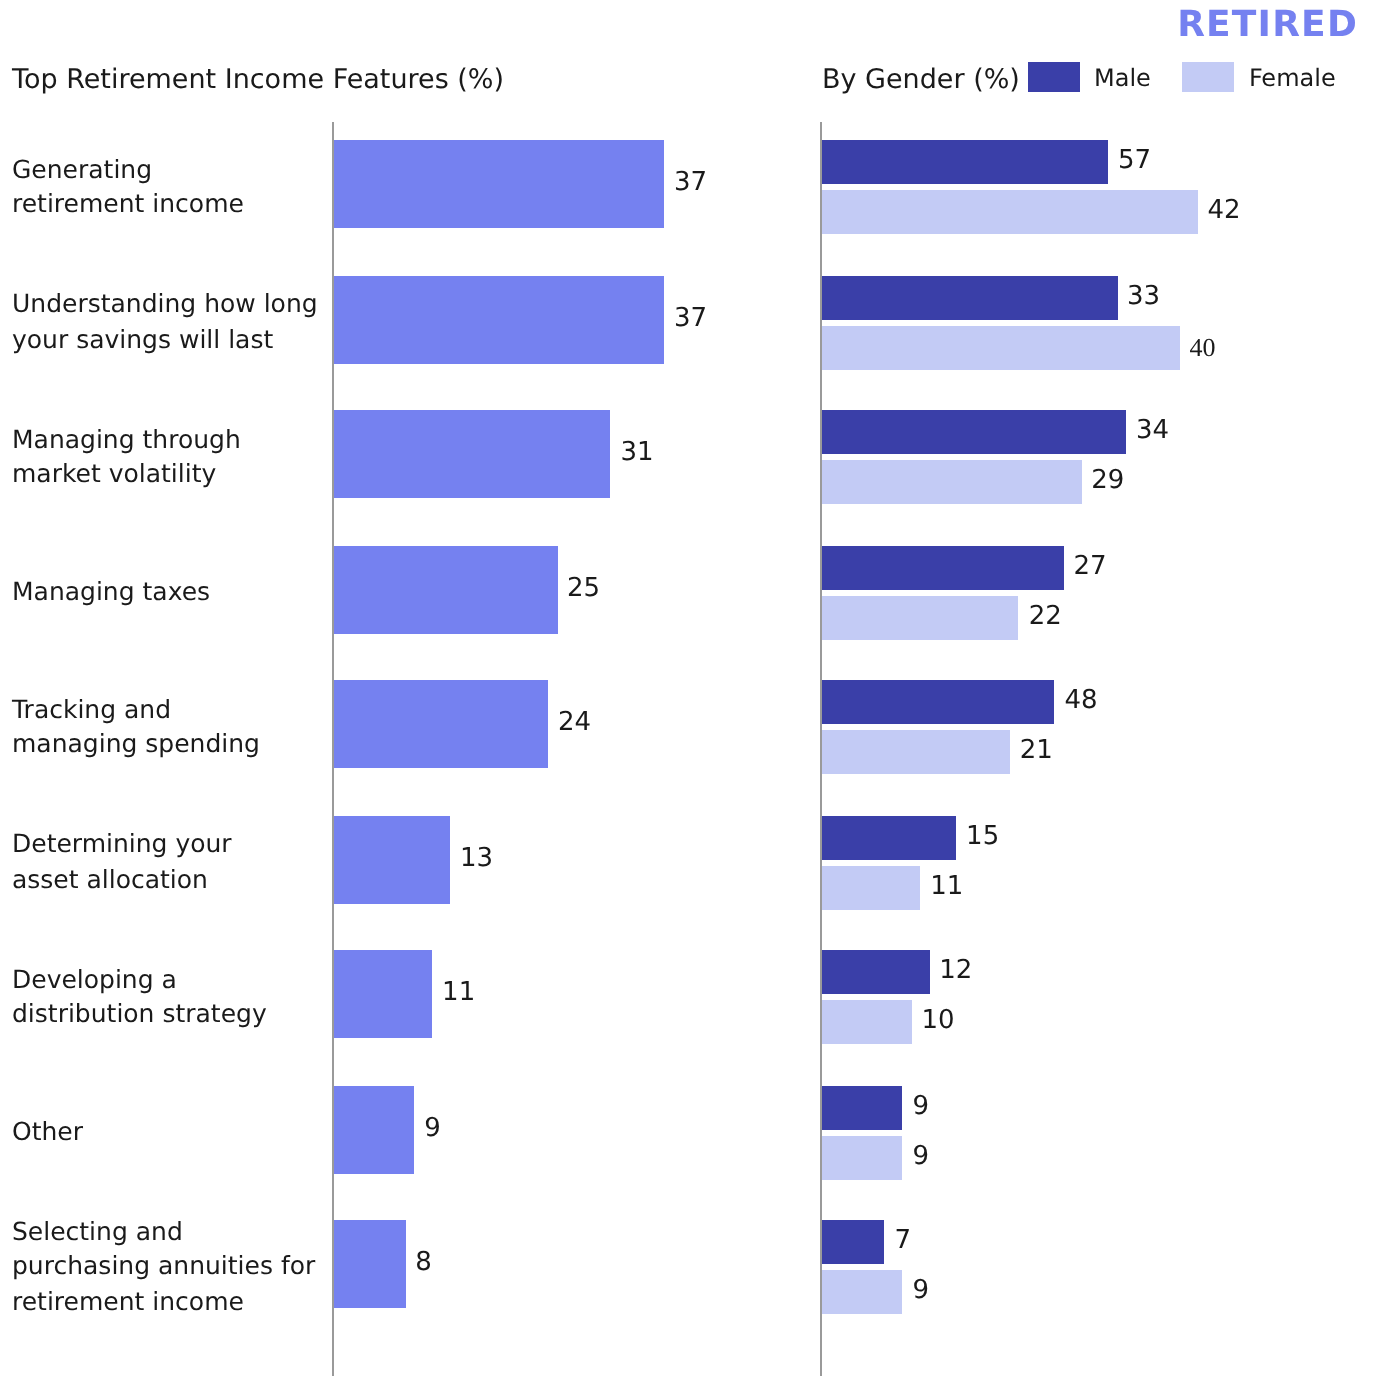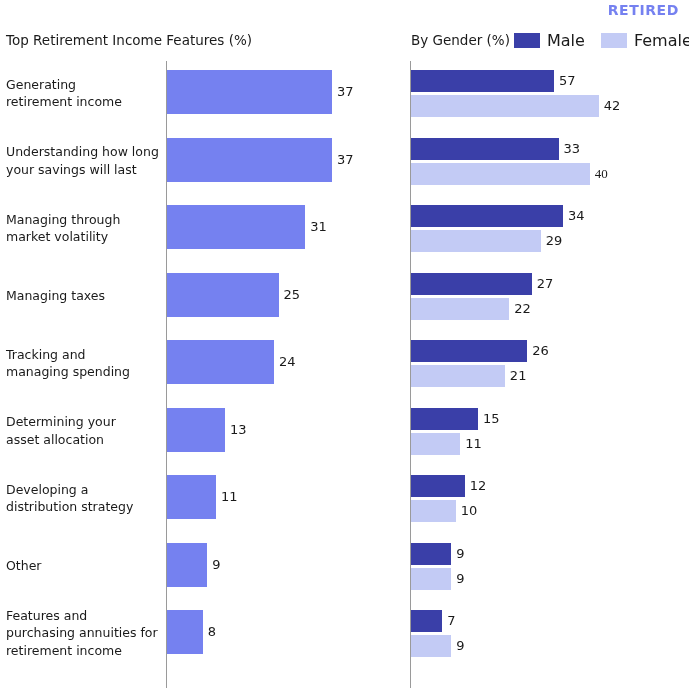--- a/index.html
+++ b/index.html
@@ -20,21 +20,21 @@
   #header-band {
     position: absolute;
     left: 0; top: 0;
     width: 689px;
     height: 58px;
   }
   #retired-tag {
     position: absolute;
     right: 10px;
     top: 2px;
-    font-size: 14px;
+    font-size: 18px;
     font-weight: bold;
     letter-spacing: 0.6px;
     color: #7581F0;
     white-space: nowrap;
   }
   #left-panel-title {
     position: absolute;
     left: 6px;
     top: 32px;
     font-size: 13.5px;
@@ -61,21 +61,21 @@
     display: flex;
     align-items: center;
     gap: 7px;
   }
   .legend-swatch {
     width: 26px;
     height: 15px;
     display: block;
   }
   .legend-text {
-    font-size: 16px;
+    font-size: 12px;
     color: #1a1a1a;
     white-space: nowrap;
   }
 
   
   #chart-body {
     position: absolute;
     left: 0;
     top: 58px;
     width: 558px;
@@ -210,21 +210,21 @@
         <div class="g-value" style="left: 514.34px; top: 242.5px;">22</div>
       </div>
       <div class="row" style="top: 0px;">
         <div class="cat-label" style="top: 287.5px;">
           <div>Tracking and</div>
           <div>managing spending</div>
         </div>
         <div class="total-bar" style="top: 282px; width: 107.04px; height: 44px;"></div>
         <div class="total-value" style="left: 279.04px; top: 296px;">24</div>
         <div class="g-bar male" style="top: 282px; width: 116.22px; height: 22px;"></div>
-        <div class="g-value" style="left: 532.22px; top: 285px;">26</div>
+        <div class="g-value" style="left: 532.22px; top: 285px;">48</div>
         <div class="g-bar female" style="top: 307px; width: 93.87px; height: 22px;"></div>
         <div class="g-value" style="left: 509.87px; top: 310px;">21</div>
       </div>
       <div class="row" style="top: 0px;">
         <div class="cat-label" style="top: 355px;">
           <div>Determining your</div>
           <div>asset allocation</div>
         </div>
         <div class="total-bar" style="top: 349.5px; width: 57.98px; height: 44px;"></div>
         <div class="total-value" style="left: 229.98px; top: 363.5px;">13</div>
@@ -251,21 +251,21 @@
         </div>
         <div class="total-bar" style="top: 484.5px; width: 40.14px; height: 44px;"></div>
         <div class="total-value" style="left: 212.14px; top: 498.5px;">9</div>
         <div class="g-bar male" style="top: 484.5px; width: 40.23px; height: 22px;"></div>
         <div class="g-value" style="left: 456.23px; top: 487.5px;">9</div>
         <div class="g-bar female" style="top: 509.5px; width: 40.23px; height: 22px;"></div>
         <div class="g-value" style="left: 456.23px; top: 512.5px;">9</div>
       </div>
       <div class="row" style="top: 0px;">
         <div class="cat-label" style="top: 548.75px;">
-          <div>Features and</div>
+          <div>Selecting and</div>
           <div>purchasing annuities for</div>
           <div>retirement income</div>
         </div>
         <div class="total-bar" style="top: 552px; width: 35.68px; height: 44px;"></div>
         <div class="total-value" style="left: 207.68px; top: 566px;">8</div>
         <div class="g-bar male" style="top: 552px; width: 31.29px; height: 22px;"></div>
         <div class="g-value" style="left: 447.29px; top: 555px;">7</div>
         <div class="g-bar female" style="top: 577px; width: 40.23px; height: 22px;"></div>
         <div class="g-value" style="left: 456.23px; top: 580px;">9</div>
       </div>

